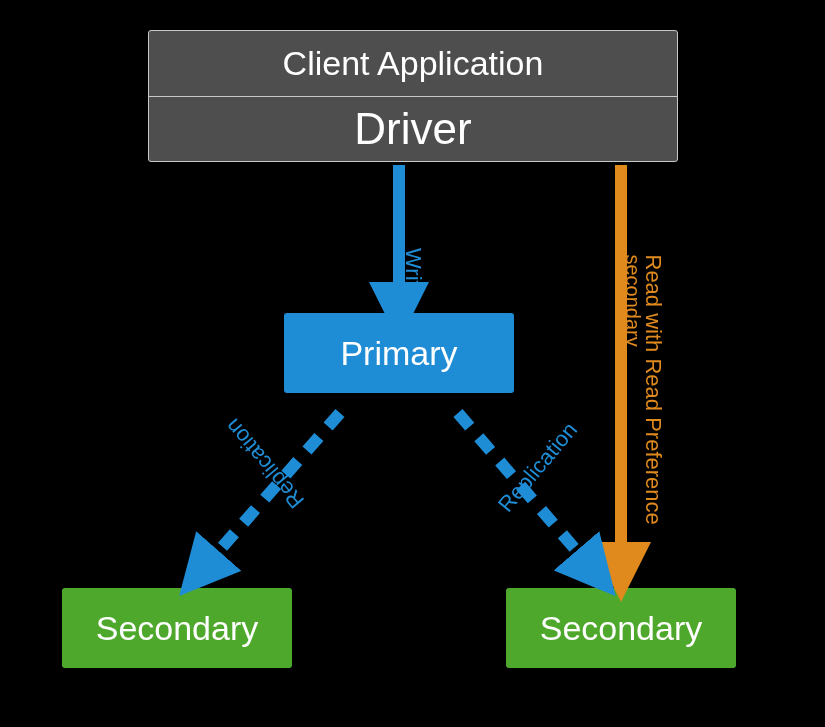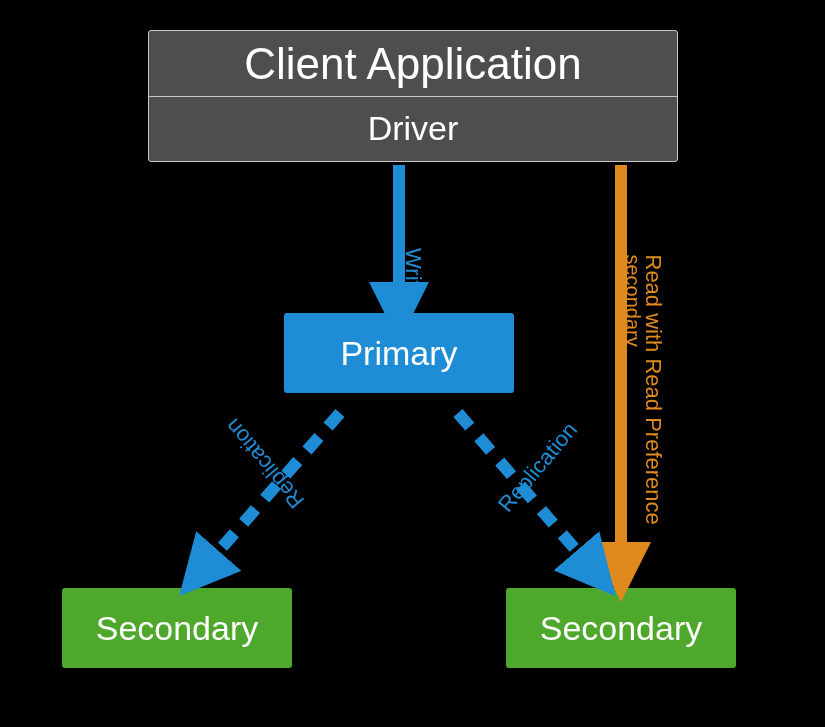--- a/index.html
+++ b/index.html
@@ -33,29 +33,29 @@
     border: 1px solid #c8c8c8;
     flex-direction: column;
   }
   .box-top-app {
     width: 100%;
     height: 64px;
     display: flex;
     align-items: center;
     justify-content: center;
     border-bottom: 1px solid #c8c8c8;
-    font-size: 44px;
+    font-size: 34px;
   }
   .box-top-driver {
     width: 100%;
     height: 64px;
     display: flex;
     align-items: center;
     justify-content: center;
-    font-size: 34px;
+    font-size: 44px;
   }
   .box-primary {
     left: 284px;
     top: 313px;
     width: 230px;
     height: 80px;
     background: #1f8dd6;
     font-size: 34px;
   }
   .box-secondary {

